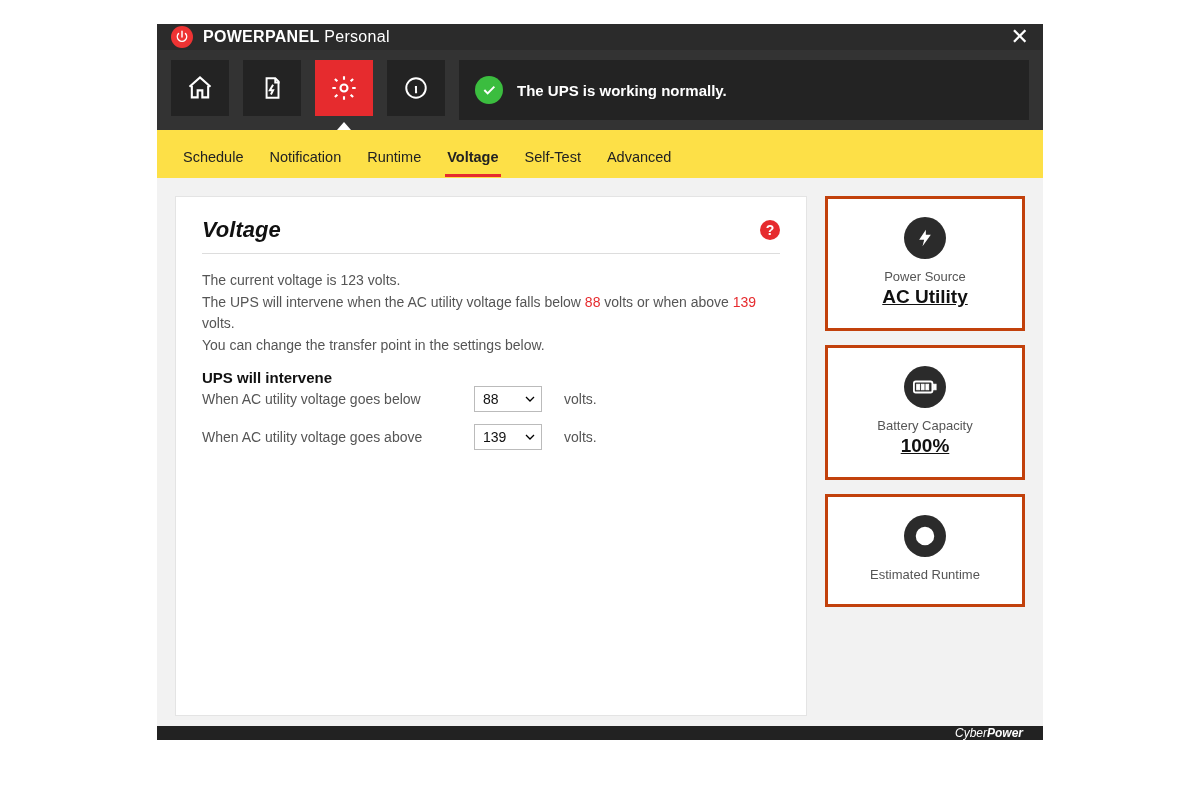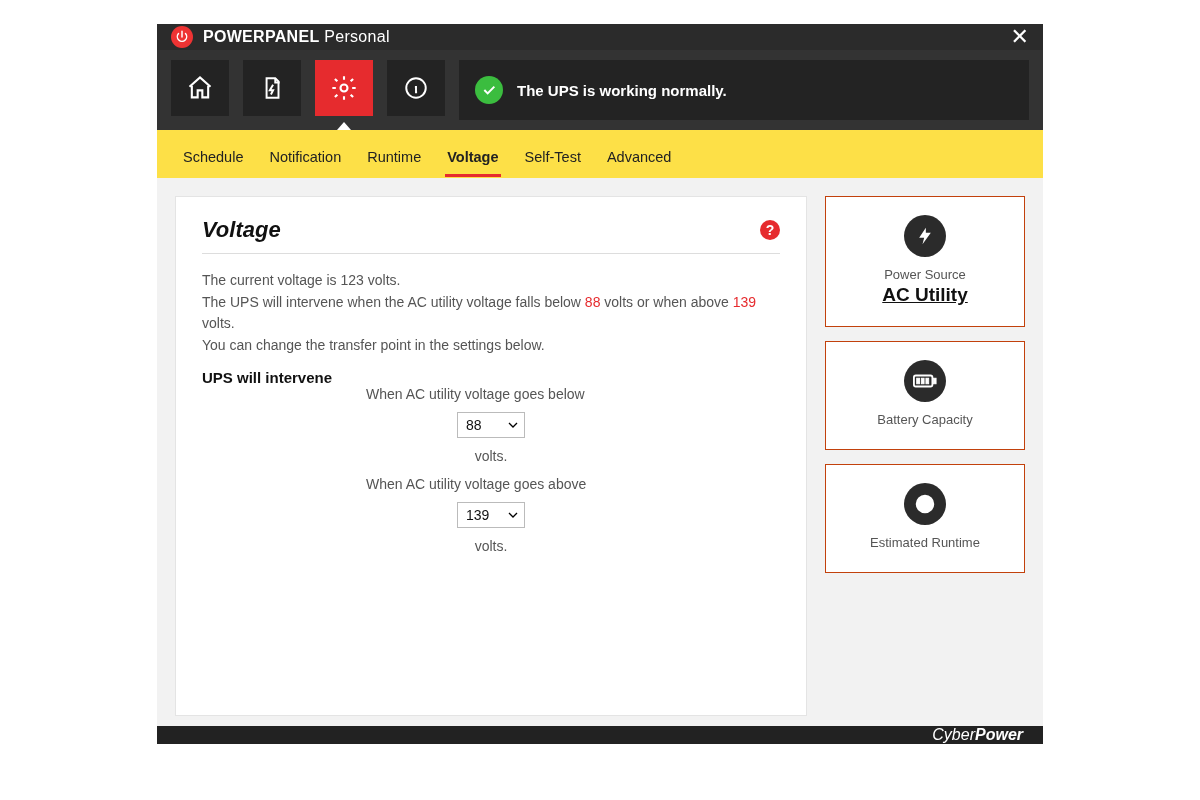--- a/index.html
+++ b/index.html
@@ -48,44 +48,44 @@
   .tabs { display:flex; gap:26px; padding: 6px 26px 0 26px; height:48px; align-items:center; font-size:14.5px; color:#1a1a1a; }
   .tab { padding: 10px 0; cursor:pointer; position:relative; color:#222; }
   .tab.active { font-weight:700; }
   .tab.active::after { content:""; position:absolute; left:-2px; right:-2px; bottom:-2px; height:3px; background:#e62b2e; }
 
   .content { flex:1; background:#f2f2f2; padding:18px 18px 10px 18px; display:flex; gap:18px; }
 
   .panel { background:#fff; border:1px solid #e4e4e4; }
   .main-panel { flex:1; padding: 20px 26px; min-height: 520px; }
   .side { width:200px; display:flex; flex-direction:column; gap:14px; }
-  .stat { background:#fff; border:1px solid #c2410c; padding:18px 10px 20px 10px; text-align:center; }
+  .stat { background:#fff; border:3px solid #c2410c; padding:18px 10px 20px 10px; text-align:center; }
   .stat .ic { width:42px; height:42px; border-radius:50%; background:#2b2b2b; margin:0 auto 10px auto; display:flex; align-items:center; justify-content:center; }
   .stat .ic svg { fill:#fff; stroke:#fff; }
   .stat .lbl { font-size:13px; color:#555; margin-bottom:2px; }
   .stat .val { font-size:19px; font-weight:800; color:#111;text-decoration:underline; }
 
   .panel-head { display:flex; align-items:center; border-bottom:1px solid #ddd; padding-bottom:10px; margin-bottom:16px; }
   .panel-title { font-size:22px; font-weight:800; font-style:italic; color:#111; }
   .help { margin-left:auto; width:20px; height:20px; border-radius:50%; background:#e62b2e; color:#fff; font-weight:800; font-size:14px; display:flex; align-items:center; justify-content:center; cursor:pointer; }
 
   .desc { color:#555; font-size:14px; line-height:1.55; margin-bottom:12px; }
   .desc .hi { color:#e62b2e; }
   .sub { font-weight:800; color:#111; font-size:15px; margin-bottom:0; }
-  .row { display:flex; align-items:center; gap:10px; color:#555; font-size:14px; margin-bottom:12px;flex-direction:column; }
+  .row { display:flex; align-items:center; gap:22px; color:#555; font-size:14px; margin-bottom:12px; }
   .row label { width:250px; }
   .select {
     width:68px; height:26px; border:1px solid #bbb; background:#fff; display:flex; align-items:center;
     justify-content:space-between; padding:0 6px 0 8px; font-size:14px; cursor:pointer; color:#111;
   }
   .select svg { width:10px; height:10px; }
 
   
   .footer { height:40px; background:#222; display:flex; align-items:center; justify-content:flex-end; padding:0 20px; }
-  .footer-brand { color:#fff; font-size:16px; font-style:italic; }
+  .footer-brand { color:#fff; font-size:12px; font-style:italic; }
   .footer-brand .b { font-weight:800; font-style:italic; }
 </style>
 </head>
 <body>
 
 <div class="window">
 
   <div class="titlebar">
     <div class="brand-badge">
       <svg width="14" height="14" viewBox="0 0 24 24">
@@ -199,20 +199,21 @@
           <div class="ic">
             <svg width="24" height="16" viewBox="0 0 26 14">
                 <rect x="1" y="1" width="20" height="12" rx="2" fill="none" stroke="#fff" stroke-width="2"></rect>
                 <rect x="22" y="4" width="3" height="6" fill="#fff"></rect>
                 <rect x="4" y="4" width="3" height="6" fill="#fff"></rect>
                 <rect x="9" y="4" width="3" height="6" fill="#fff"></rect>
                 <rect x="14" y="4" width="3" height="6" fill="#fff"></rect>
               </svg>
           </div>
           <div class="lbl">Battery Capacity</div>
+          <div class="val">100%</div>
         </div>
         <div class="stat">
           <div class="ic">
             <svg width="22" height="22" viewBox="0 0 24 24" fill="none" stroke="#fff" stroke-width="2.2">
                 <circle cx="12" cy="12" r="9"></circle>
                 <path d="M12 7v5l3 2"></path>
               </svg>
           </div>
           <div class="lbl">Estimated Runtime</div>
         </div>

